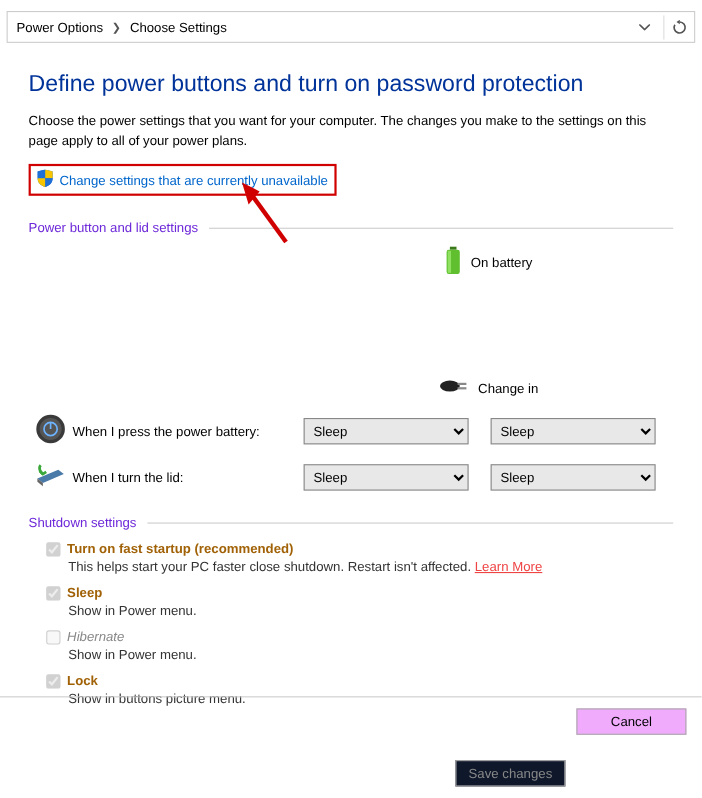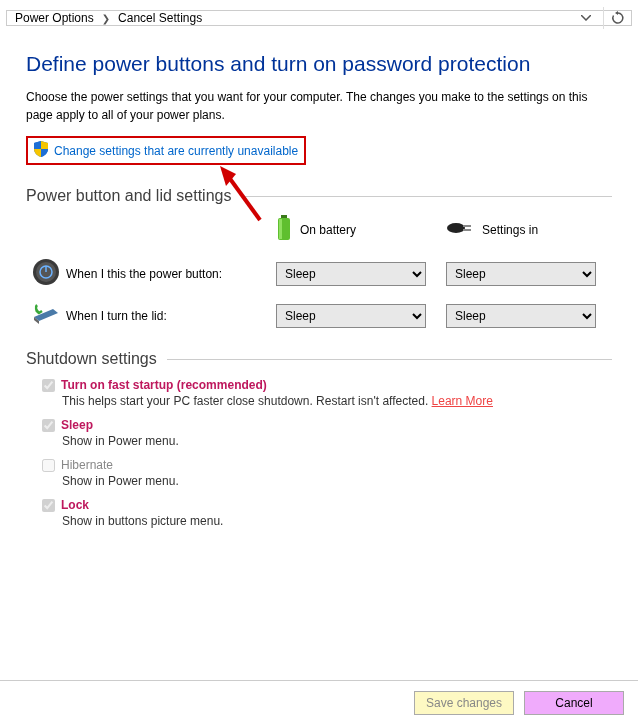--- a/index.html
+++ b/index.html
@@ -11,21 +11,21 @@
   width: 638px;
   height: 725px;
   position: relative;
   overflow: hidden;
 }
 .breadcrumb-bar {
   border: 1px solid #ccc;
   margin: 10px 6px 0 6px;
   display: flex;
   align-items: center;
-  height: 16px;
+  height: 29px;
   padding: 0 6px;
 }
 .breadcrumb-bar .crumb { padding: 0 2px; }
 .breadcrumb-bar .chevron { margin: 0 6px; color: #555; font-size: 10px; }
 .breadcrumb-bar .spacer { flex: 1; }
 .bc-btn {
   width: 22px; height: 22px;
   display: flex; align-items: center; justify-content: center;
   color: #444;
 }
@@ -54,28 +54,29 @@
   align-items: center;
   padding: 3px 6px;
   gap: 6px;
   justify-content: flex-end;
 }
 .change-link { color: #0066cc; cursor: pointer; }
 .section-head {
   display: flex; align-items: center;
   margin: 22px 0 10px 0;
 }
-.section-head .lbl { color: #404040; font-size: 16px; white-space: nowrap; }
+.section-head .lbl { color: #6d28d9; font-size: 12px; white-space: nowrap; }
 .section-head .line { flex: 1; border-top: 1px solid #ccc; margin-left: 10px; }
 .cols-header {
   display: flex;
   align-items: center;
   margin-left: 250px;
   gap: 90px;
   margin-bottom: 14px;
+  flex-direction: column;
 }
 .col-head { display: flex; align-items: center; gap: 8px; }
 .setting-row {
   display: flex; align-items: center;
   margin-bottom: 14px;
 }
 .setting-row .icon-cell { width: 40px; display:flex; justify-content:center; }
 .setting-row .label-cell { width: 210px; }
 .setting-row select {
   width: 150px;
@@ -87,54 +88,54 @@
   padding: 0 4px;
 }
 .setting-row .sel-gap { width: 20px; }
 .shutdown-list { margin-left: 16px; }
 .check-item { margin-bottom: 10px; }
 .check-row { display: flex; align-items: center; gap: 6px; }
 .check-row input[type=checkbox] {
   accent-color: #888;
   width: 13px; height: 13px;
 }
-.check-row .chk-label { font-weight: 600; color: #be185d; }
-.check-row.unchecked .chk-label { color: #888; font-weight: 400; }
+.check-row .chk-label { font-weight: 600; color: #a16207; }
+.check-row.unchecked .chk-label { color: #888; font-weight: 400; font-style: italic; }
 .check-desc { margin-left: 20px; color: #333; margin-top: 2px; }
 .learn-more { color: #ef4444; text-decoration: underline; cursor: pointer; }
 .footer {
   position: absolute;
   bottom: 0; left: 0; right: 0;
   border-top: 1px solid #ccc;
   padding: 10px 14px;
   display: flex;
   justify-content: flex-end;
   gap: 10px;
 }
 .footer button {
   width: 100px; height: 24px;
   font-family: inherit; font-size: 12px;
   border: 1px solid #aaa;
   background: #f0abfc;
 }
-.footer button:disabled { color: #888; background: #fef9c3; }
+.footer button:disabled { color: #888; background: #0f172a; margin-top: 47px; }
 .arrow-overlay {
   position: absolute;
   left: 210px;
   top: 160px;
   pointer-events: none;
 }
 </style>
 </head>
 <body>
 
 <div class="breadcrumb-bar">
   <span class="crumb">Power Options</span>
   <span class="chevron">❯</span>
-  <span class="crumb">Cancel Settings</span>
+  <span class="crumb">Choose Settings</span>
   <span class="spacer"></span>
   <span class="bc-btn">
     <svg width="10" height="6" viewBox="0 0 10 6">
         <path d="M0 0 L5 5 L10 0" stroke="#555" fill="none" stroke-width="1.5"></path>
       </svg>
   </span>
   <span class="bc-btn refresh-btn">
     <svg width="14" height="14" viewBox="0 0 14 14">
         <path d="M7 2 A5 5 0 1 1 2.5 4.5" stroke="#555" fill="none" stroke-width="1.5"></path>
         <path d="M7 0 L7 4 L4 2 Z" fill="#555"></path>
@@ -177,36 +178,36 @@
       <span>On battery</span>
     </div>
     <div class="col-head">
       <span>
         <svg width="28" height="16" viewBox="0 0 28 16">
           <ellipse cx="10" cy="8" rx="9" ry="5" fill="#222"></ellipse>
           <rect x="17" y="5" width="8" height="2" fill="#888"></rect>
           <rect x="17" y="9" width="8" height="2" fill="#888"></rect>
         </svg>
       </span>
-      <span>Settings in</span>
+      <span>Change in</span>
     </div>
   </div>
 
   <div class="setting-row">
     <div class="icon-cell">
       <span>
         <svg width="28" height="28" viewBox="0 0 28 28">
           <circle cx="14" cy="14" r="13" fill="#3a3a3a"></circle>
           <circle cx="14" cy="14" r="10" fill="#555"></circle>
           <circle cx="14" cy="14" r="6" fill="none" stroke="#6db3ff" stroke-width="1.5"></circle>
           <line x1="14" y1="8" x2="14" y2="14" stroke="#6db3ff" stroke-width="1.5"></line>
         </svg>
       </span>
     </div>
-    <div class="label-cell">When I this the power button:</div>
+    <div class="label-cell">When I press the power battery:</div>
     <select>
       <option>Sleep</option>
     </select>
     <div class="sel-gap"></div>
     <select>
       <option>Sleep</option>
     </select>
   </div>
 
   <div class="setting-row">

